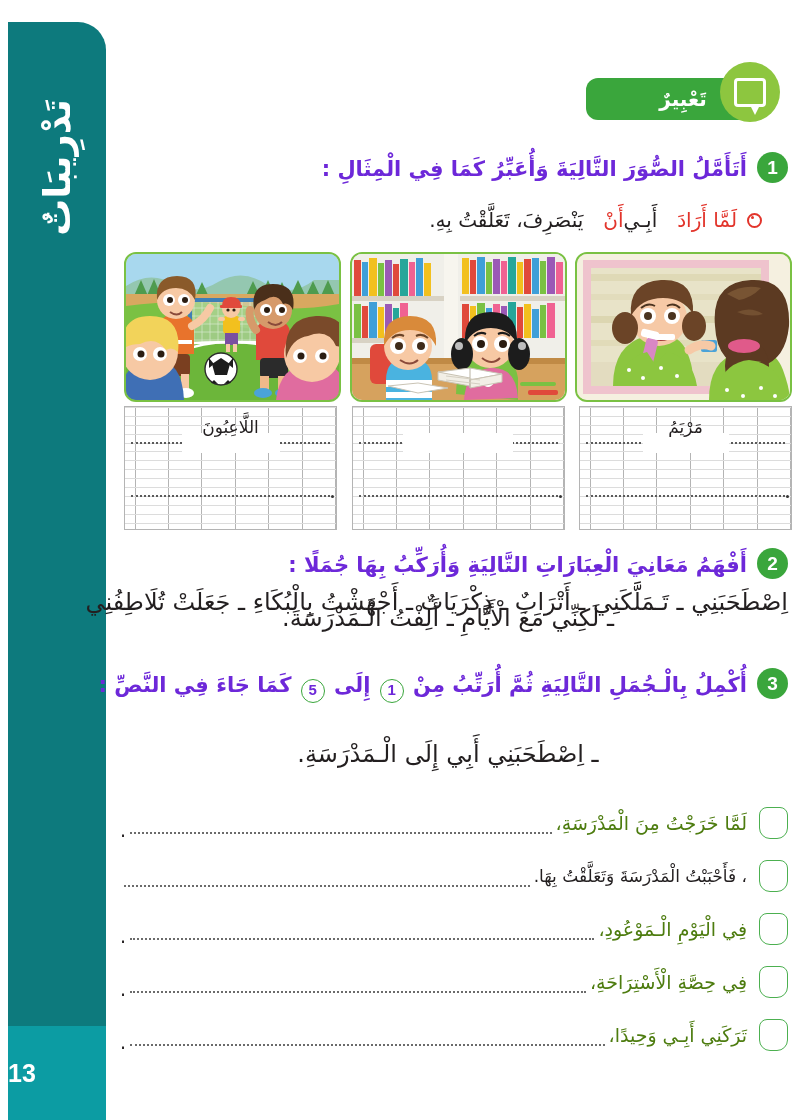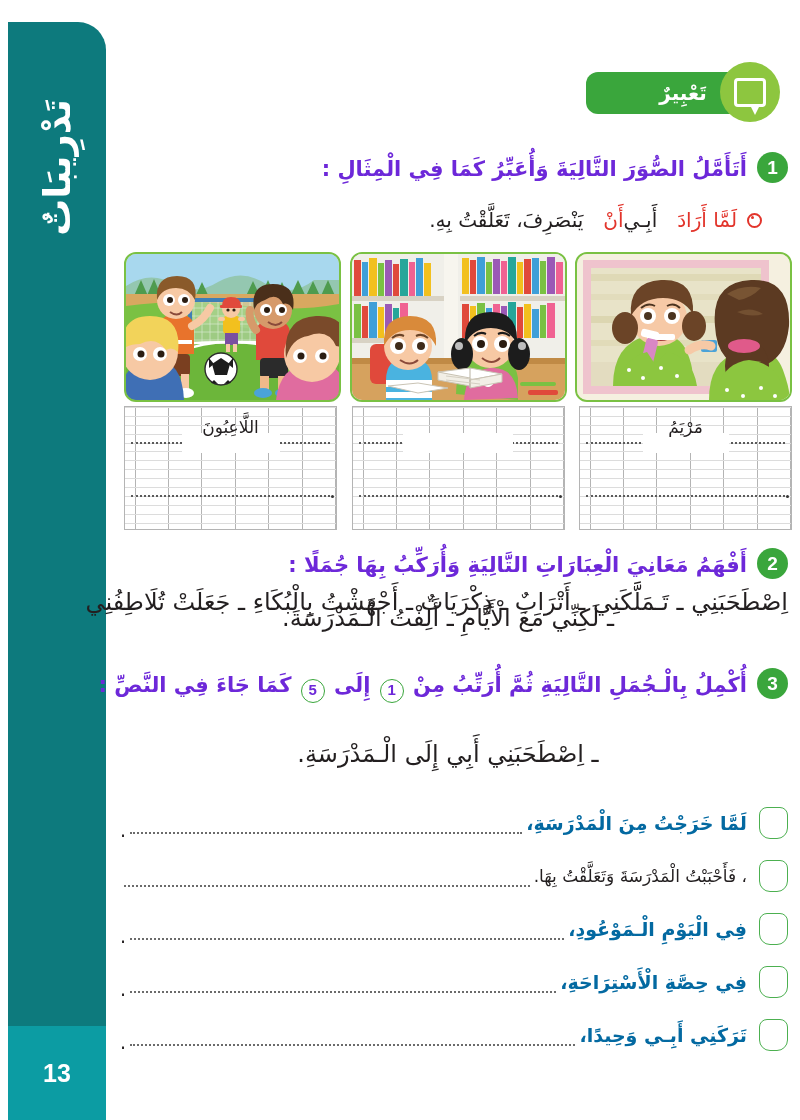--- a/index.html
+++ b/index.html
@@ -56,21 +56,21 @@
 
   .page-number-box {
     position: absolute;
     left: 8px;
     top: 1026px;
     width: 98px;
     height: 94px;
     background: #0c9ca3;
     display: flex;
     align-items: center;
-    justify-content: center;
+    justify-content: flex-start;
   }
   .page-number-box span {
     color: #ffffff;
     font-size: 25px;
     font-weight: bold;
     font-family: "Liberation Sans", sans-serif;
   }
 
   
   .content {
@@ -86,21 +86,21 @@
   .header-badge-wrap {
     position: absolute;
     right: 20px;
     top: 62px;
     width: 200px;
     height: 60px;
   }
   .header-badge {
     position: absolute;
     right: 26px;
-    top: 10px;
+    top: 16px;
     width: 168px;
     height: 42px;
     background: #3aa63c;
     border-radius: 12px;
     display: flex;
     align-items: center;
     justify-content: center;
   }
   .header-badge-text {
     color: #ffffff;
@@ -343,23 +343,22 @@
     width: 27px;
     height: 30px;
     border: 1.6px solid #4cb050;
     border-radius: 8px 8px 11px 11px;
     margin-left: 12px;
   }
   .ans-text {
     flex: 0 0 auto;
     font-size: 19px;
     font-family: "DejaVu Sans", sans-serif;
-    color: #0369a1;
+    color: #4d7c0f;
     white-space: nowrap;
-    font-weight: bold;
   }
   .ans-fill {
     flex: 1 1 auto;
     position: relative;
     height: 1px;
     margin: 0 4px;
     border-top: 2px dotted #6b6b6b;
     align-self: flex-end;
     margin-bottom: 10px;
   }

